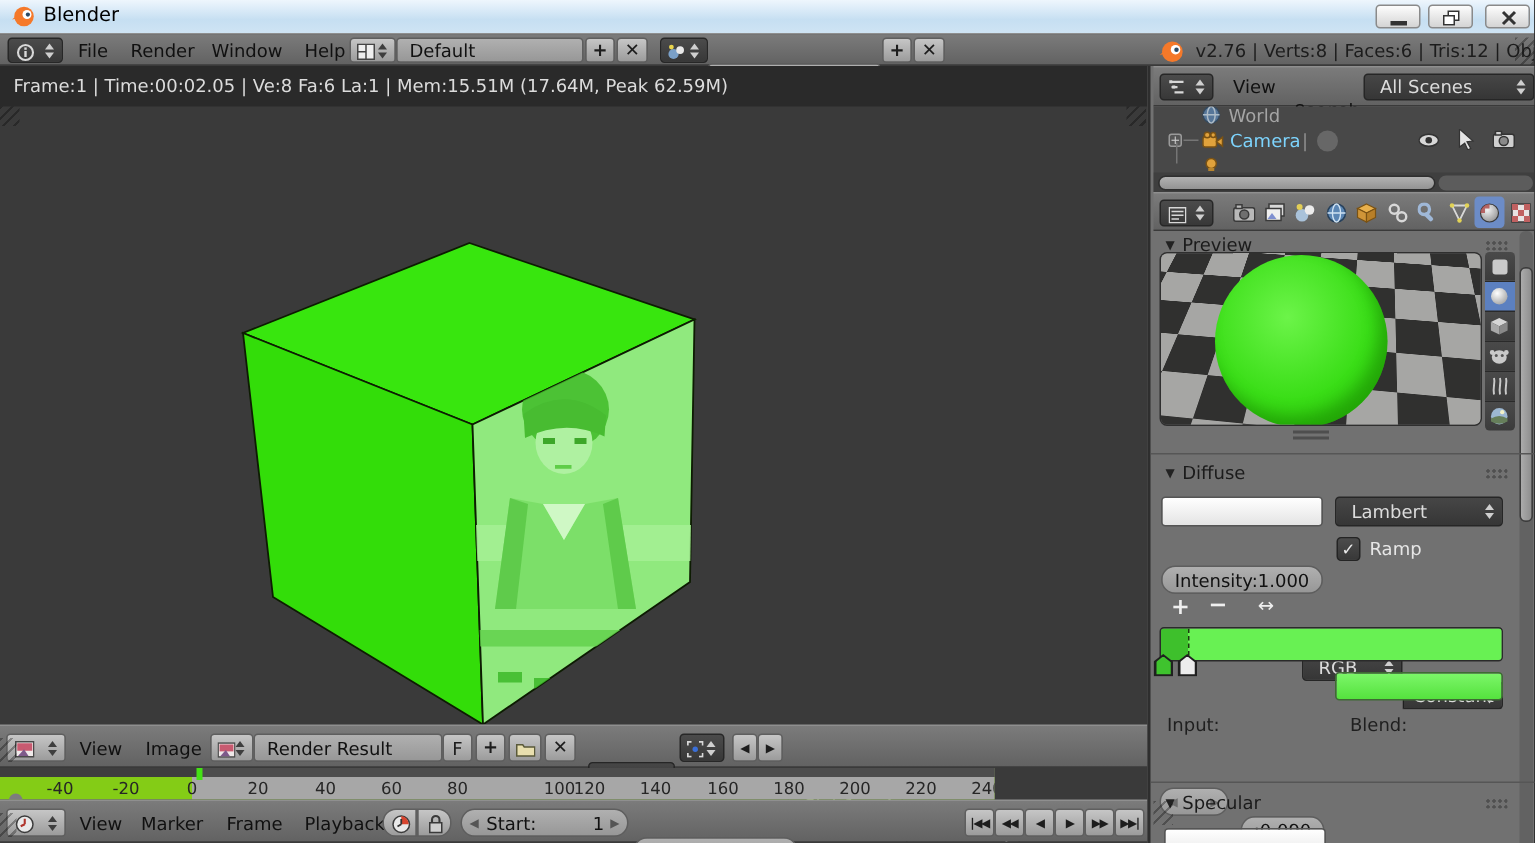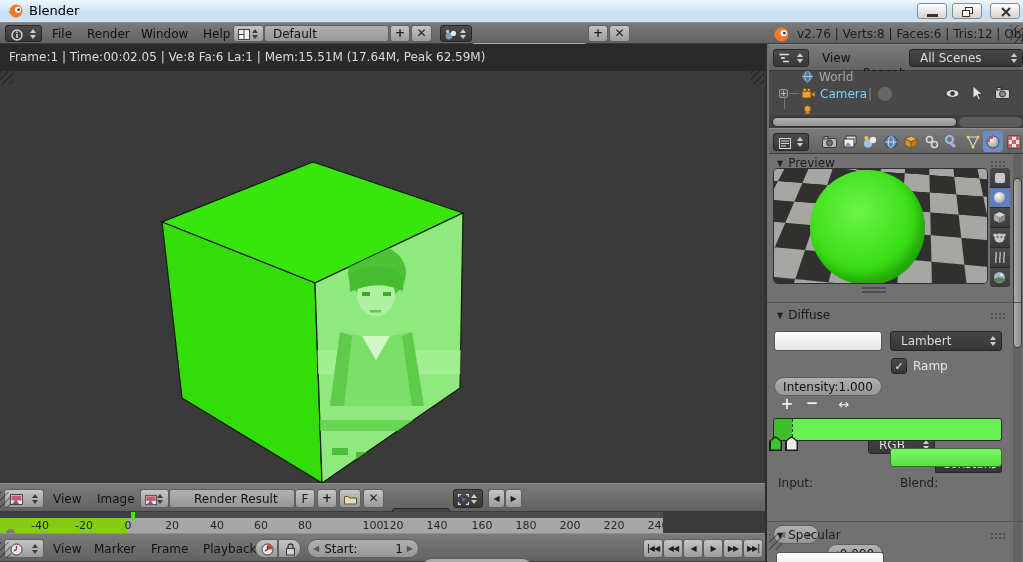--- a/index.html
+++ b/index.html
@@ -189,21 +189,21 @@
         <rect x="0.5" y="1.5" width="12" height="10" fill="#efe9e9" stroke="#4a4a4a"></rect>
         <rect x="1.5" y="2.5" width="10" height="5" fill="#c85a70"></rect>
         <polygon points="2,11 6,6.5 9,11" fill="#7e5a8a"></polygon>
       </svg>
       <span class="ud dark">
           <b></b>
           <s></s>
         </span>
     </div>
     <div class="abs field vcenter" style="left:169px;top:5px;width:126px;height:19px;">
-      <span style="padding-left:24px;">Render Result</span>
+      <span style="padding-left:8px;">Render Result</span>
     </div>
     <div class="abs btn-light" style="left:295px;top:5px;width:20px;height:19px;line-height:18px;"><span>F</span></div>
     <div class="abs btn-light" style="left:317px;top:5px;width:20px;height:19px;line-height:17px;font-weight:bold;"><span>+</span></div>
     <div class="abs btn-light" style="left:339px;top:5px;width:22px;height:19px;">
       <svg class="abs" style="left:4px;top:4px;" width="13" height="11" viewBox="0 0 13 11">
         <path d="M0.5 2.5 h4 l1 1.5 h7 v6 h-12 z" fill="#e8dfae" stroke="#5a5a3a"></path>
       </svg>
     </div>
     <div class="abs btn-light" style="left:363px;top:5px;width:21px;height:19px;line-height:17px;"><span>✕</span></div>
 

